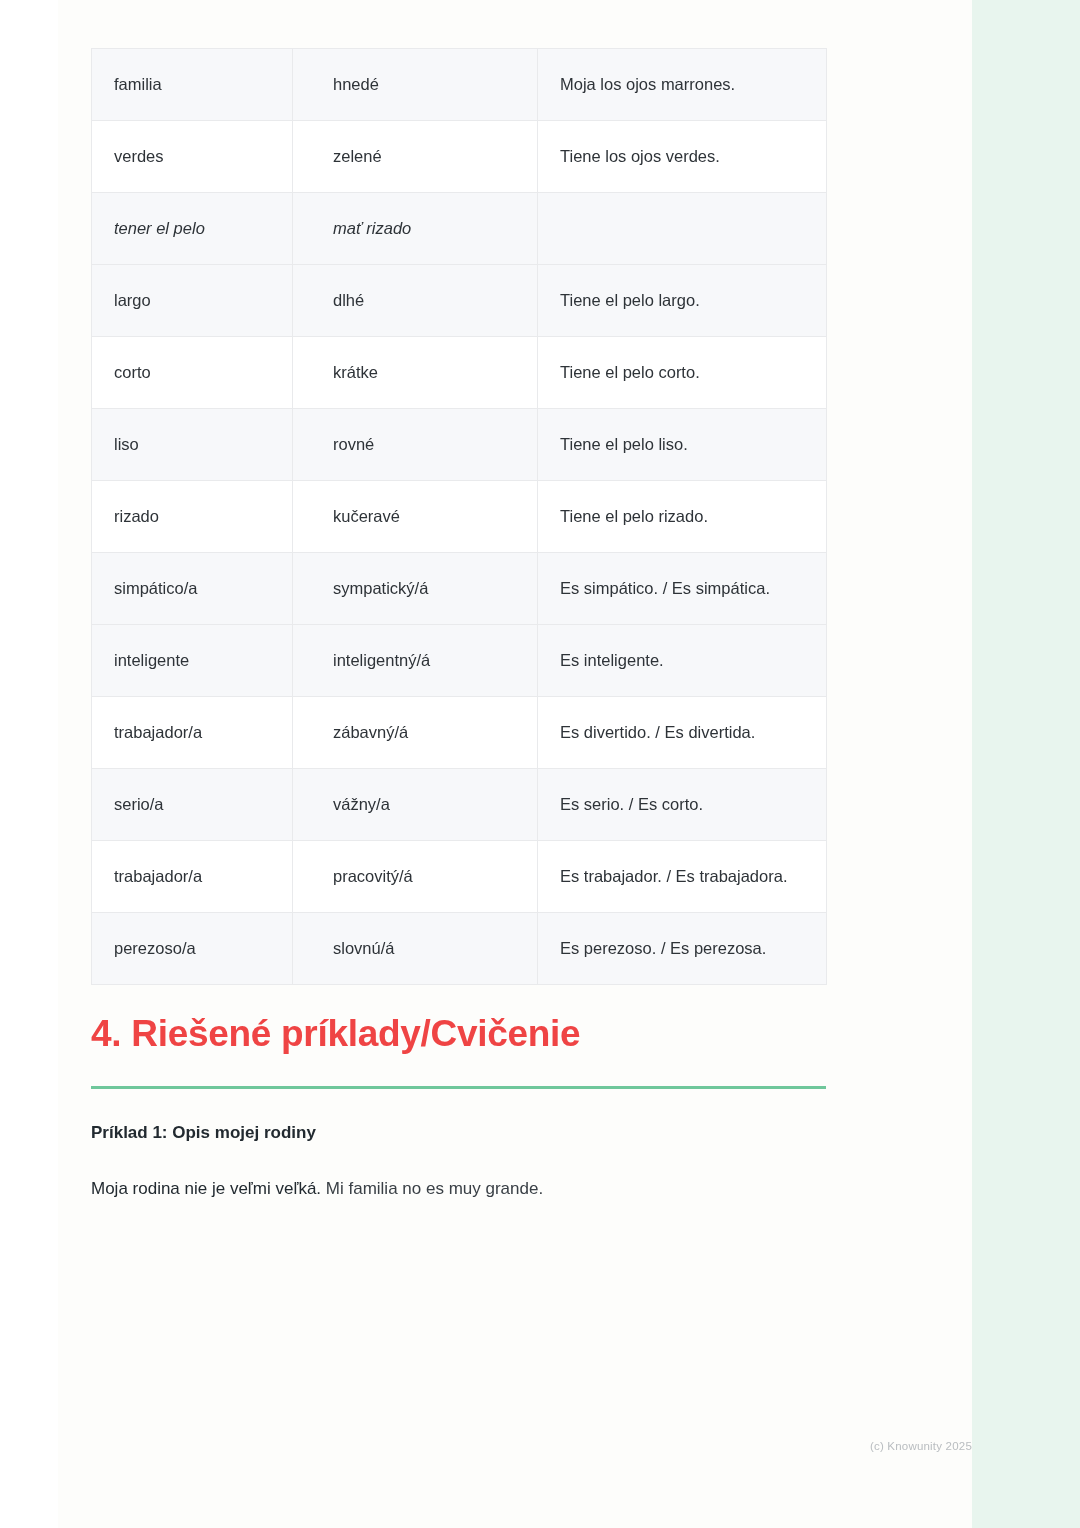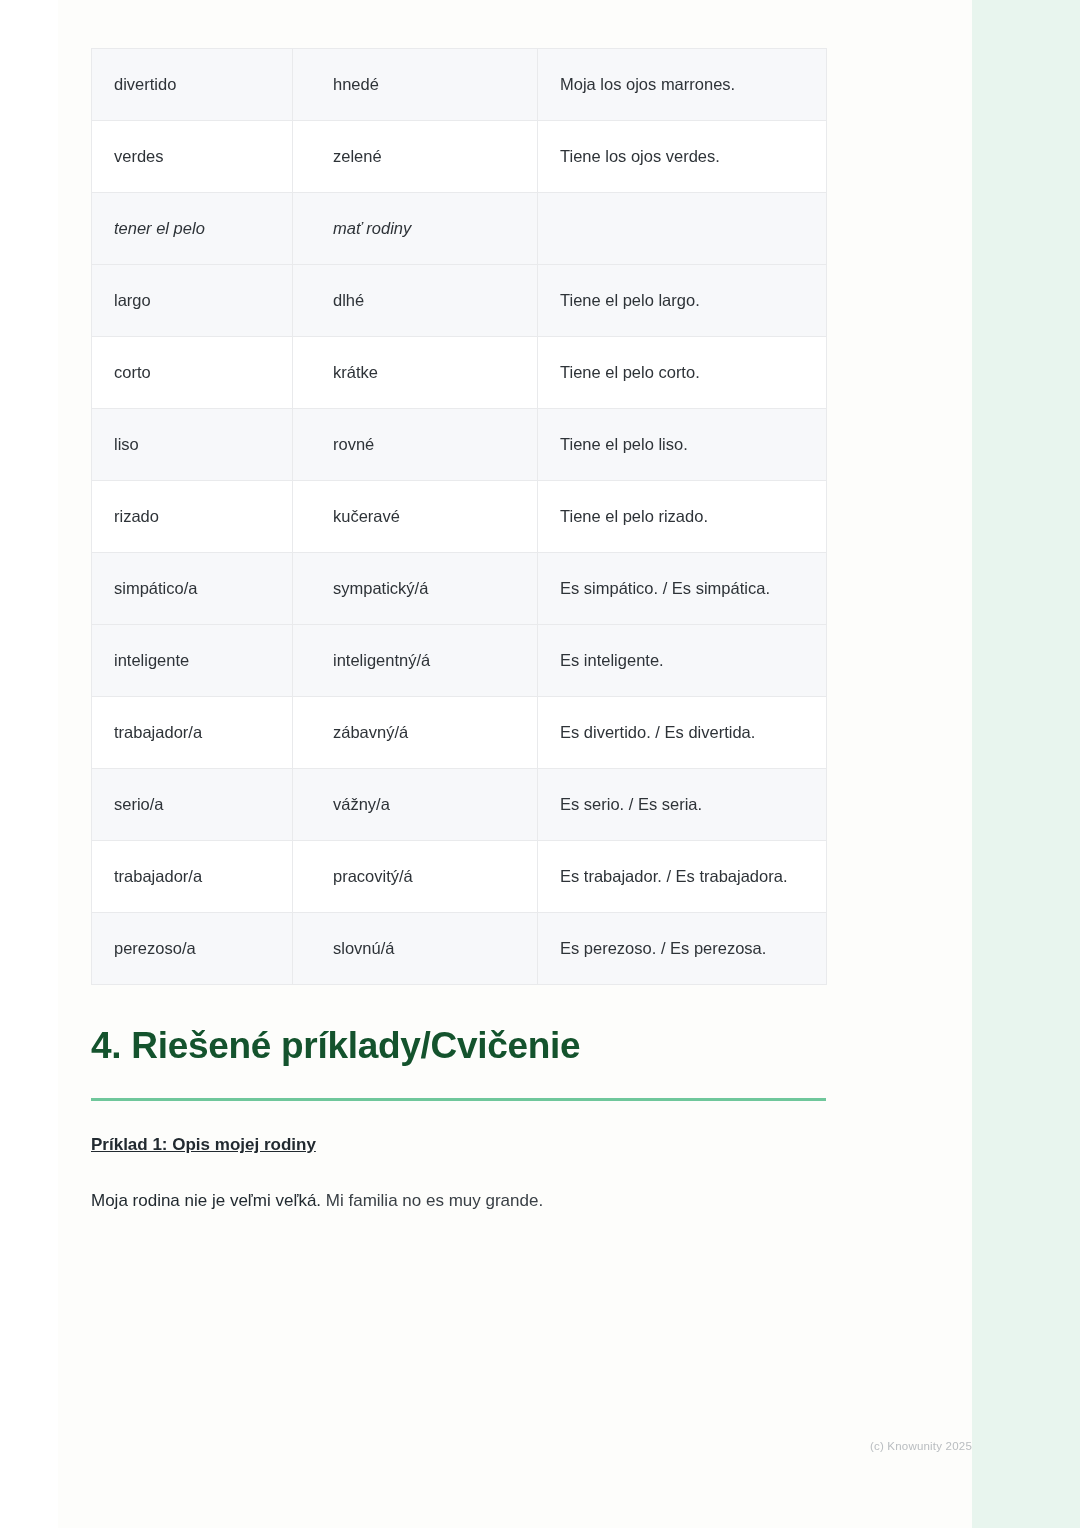--- a/index.html
+++ b/index.html
@@ -68,39 +68,39 @@
   table.vocab td.c1 { width: 201px; }
   table.vocab td.c2 { width: 245px; padding-left: 40px; }
   table.vocab td.c3 { width: 289px; }
   tr.alt td { background: #f7f8fa; }
   tr.plain td { background: #ffffff; }
   td.italic { font-style: italic; }
   td.tall { height: 93px; }
 
   
   .h2-section {
-    margin-top: 40px;
+    margin-top: 28px;
     font-size: 37px;
     font-weight: bold;
-    color: #14532d;
+    color: #ef4444;
     letter-spacing: -0.3px;
   }
   .h2-rule {
     margin-top: 14px;
     height: 3px;
     background: #6fc79b;
     width: 735px;
   }
   .para {
     margin-top: 31px;
     font-size: 17px;
     color: #222a30;
     line-height: 1.5;
   }
-  .para.bold { font-weight: bold; text-decoration: underline; }
+  .para.bold { font-weight: bold; }
   .it { color: #3a4046; }
 
   .footer-note {
     position: absolute;
     right: 108px;
     top: 1440px;
     font-size: 11.5px;
     color: #b9bdc0;
     letter-spacing: 0.2px;
     text-align: center;
@@ -112,32 +112,32 @@
 <div class="page">
   <div class="gutter-left"></div>
   <div class="strip-white"></div>
   <div class="strip-green"></div>
 
   <div class="content">
 
     <table class="vocab">
       <tbody>
         <tr class="alt">
-          <td class="c1">divertido</td>
+          <td class="c1">familia</td>
           <td class="c2">hnedé</td>
           <td class="c3">Moja los ojos marrones.</td>
         </tr>
         <tr class="plain">
           <td class="c1">verdes</td>
           <td class="c2">zelené</td>
           <td class="c3">Tiene los ojos verdes.</td>
         </tr>
         <tr class="alt">
           <td class="c1 italic">tener el pelo</td>
-          <td class="c2 italic">mať rodiny</td>
+          <td class="c2 italic">mať rizado</td>
           <td class="c3"></td>
         </tr>
         <tr class="alt">
           <td class="c1">largo</td>
           <td class="c2">dlhé</td>
           <td class="c3">Tiene el pelo largo.</td>
         </tr>
         <tr class="plain">
           <td class="c1">corto</td>
           <td class="c2">krátke</td>
@@ -164,21 +164,21 @@
           <td class="c3">Es inteligente.</td>
         </tr>
         <tr class="plain">
           <td class="c1">trabajador/a</td>
           <td class="c2">zábavný/á</td>
           <td class="c3">Es divertido. / Es divertida.</td>
         </tr>
         <tr class="alt">
           <td class="c1">serio/a</td>
           <td class="c2">vážny/a</td>
-          <td class="c3">Es serio. / Es seria.</td>
+          <td class="c3">Es serio. / Es corto.</td>
         </tr>
         <tr class="plain">
           <td class="c1 tall">trabajador/a</td>
           <td class="c2 tall">pracovitý/á</td>
           <td class="c3 tall">Es trabajador. / Es trabajadora.</td>
         </tr>
         <tr class="alt">
           <td class="c1">perezoso/a</td>
           <td class="c2">slovnú/á</td>
           <td class="c3">Es perezoso. / Es perezosa.</td>

